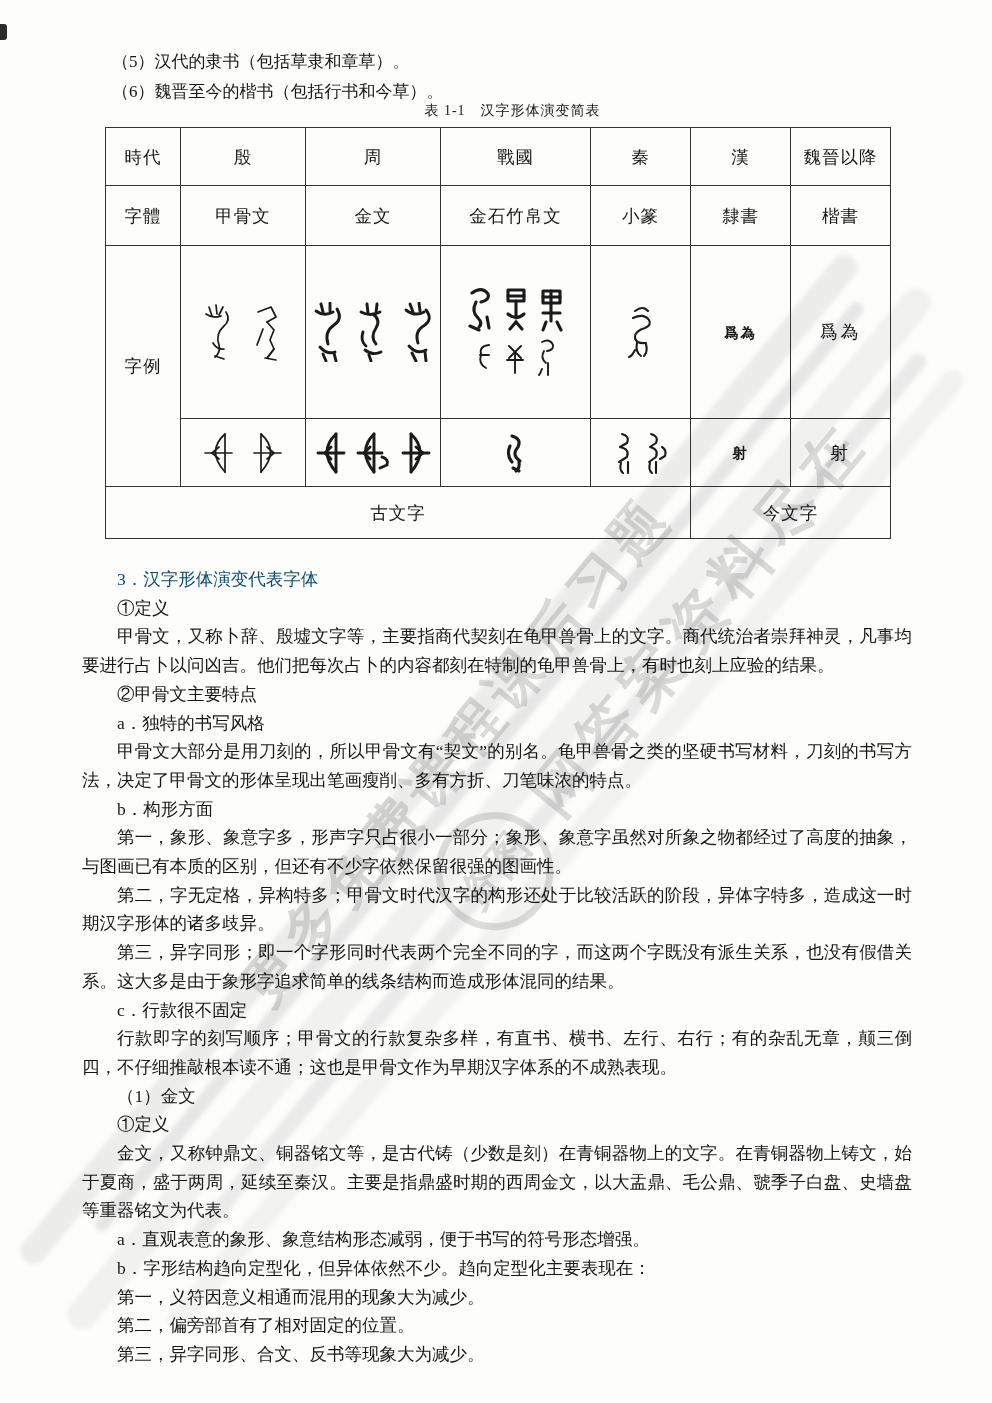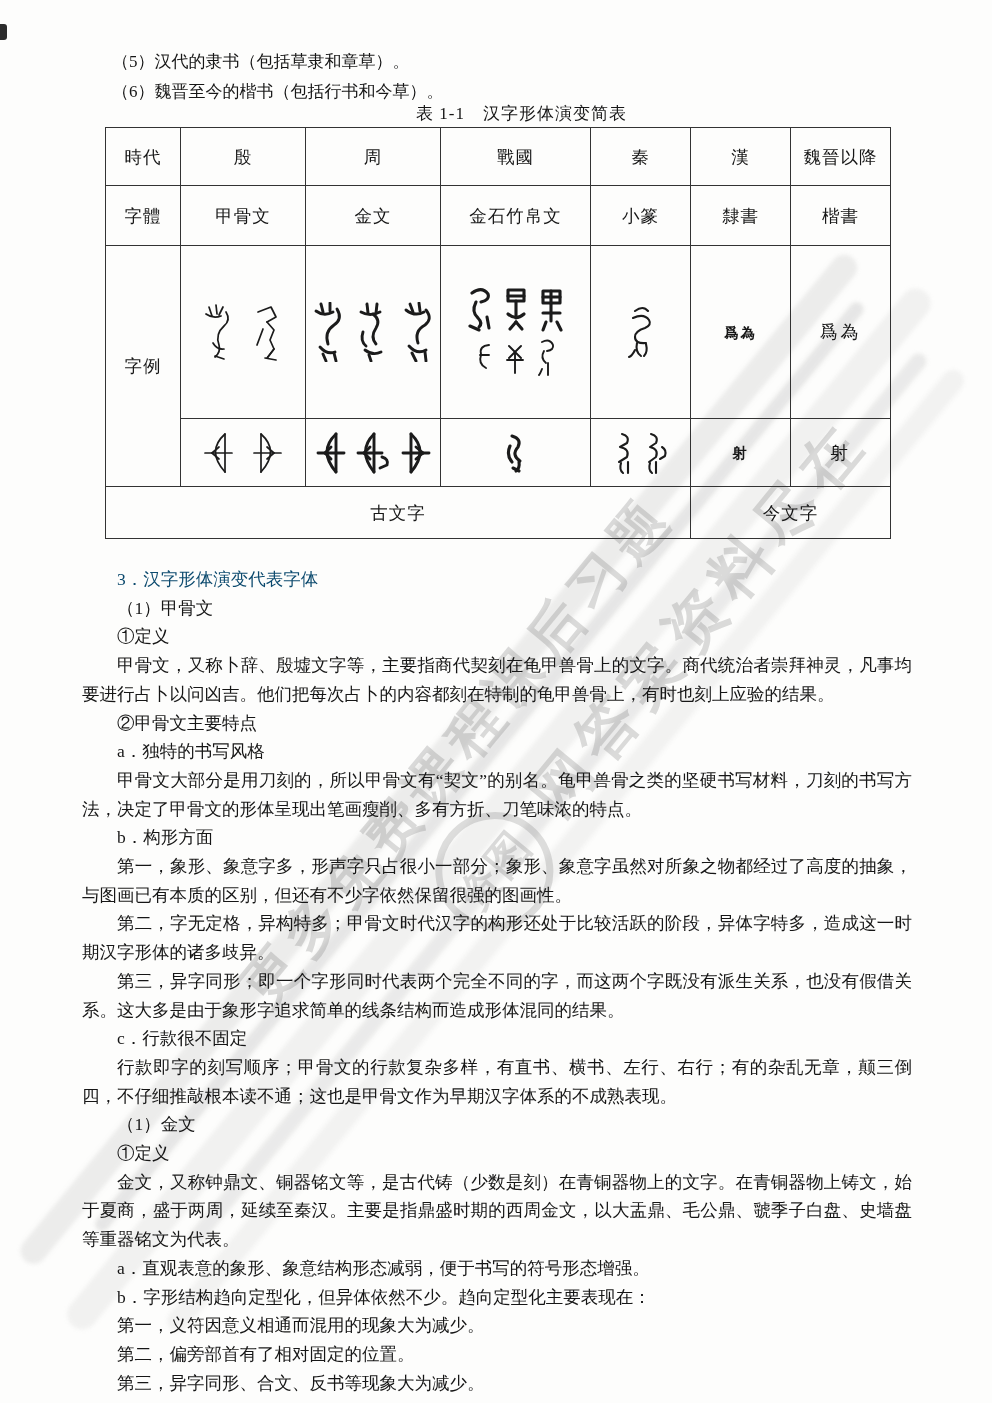--- a/index.html
+++ b/index.html
@@ -30,22 +30,22 @@
     position:absolute; left:560px; top:96px; width:104px; height:104px;
     border:7px solid rgba(95,95,95,.20); border-radius:50%;
     display:flex; align-items:center; justify-content:center;
     font-size:42px; font-weight:bold; color:rgba(95,95,95,.22); letter-spacing:2px;
   }
   
   .layer{position:absolute; z-index:1;}
   #edge-speck{left:0; top:24px; width:7px; height:16px; background:#2c2c2c; border-radius:0 3px 3px 0;}
   #intro{left:112px; top:47px; font-size:17px; line-height:30px;}
   #intro p{margin:0;}
-  #caption{left:114px; top:102px; width:785px; padding-left:30px; box-sizing:border-box;
-           text-align:center; font-size:17px; letter-spacing:1px;}
+  #caption{left:105px; top:102px; width:785px; padding-left:30px; box-sizing:border-box;
+           text-align:center; font-size:14px; letter-spacing:1px;}
   
   #tablewrap{left:105px; top:127px;border-radius:11px;}
   table.evo{border-collapse:collapse; table-layout:fixed; width:785px; background:transparent;}
   table.evo td{border:1.4px solid #333; text-align:center; vertical-align:middle;
                font-size:17.5px; padding:0; letter-spacing:1px;}
   .glyph-flex{display:flex; justify-content:center; align-items:center;}
   .gap10{gap:10px;} .gap14{gap:14px;} .gap6{gap:6px;}
   .stackcol{display:flex; flex-direction:column; align-items:center; gap:6px;}
   .small-script{font-size:14.5px; font-weight:bold; letter-spacing:2px;}
   .kai-script{font-size:18px; letter-spacing:3px;}
@@ -319,21 +319,20 @@
       <tr style="height:52px">
         <td colspan="5">古文字</td>
         <td colspan="2">今文字</td>
       </tr>
     </tbody>
       </table>
   </div>
 
   <div class="layer" id="bodytext">
     <p class="blue">3．汉字形体演变代表字体</p>
-    <p>（1）甲骨文</p>
     <p>①定义</p>
     <p>甲骨文，又称卜辞、殷墟文字等，主要指商代契刻在龟甲兽骨上的文字。商代统治者崇拜神灵，凡事均要进行占卜以问凶吉。他们把每次占卜的内容都刻在特制的龟甲兽骨上，有时也刻上应验的结果。</p>
     <p>②甲骨文主要特点</p>
     <p>a．独特的书写风格</p>
     <p>甲骨文大部分是用刀刻的，所以甲骨文有“契文”的别名。龟甲兽骨之类的坚硬书写材料，刀刻的书写方法，决定了甲骨文的形体呈现出笔画瘦削、多有方折、刀笔味浓的特点。</p>
     <p>b．构形方面</p>
     <p>第一，象形、象意字多，形声字只占很小一部分；象形、象意字虽然对所象之物都经过了高度的抽象，与图画已有本质的区别，但还有不少字依然保留很强的图画性。</p>
     <p>第二，字无定格，异构特多；甲骨文时代汉字的构形还处于比较活跃的阶段，异体字特多，造成这一时期汉字形体的诸多歧异。</p>
     <p>第三，异字同形；即一个字形同时代表两个完全不同的字，而这两个字既没有派生关系，也没有假借关系。这大多是由于象形字追求简单的线条结构而造成形体混同的结果。</p>
     <p>c．行款很不固定</p>

